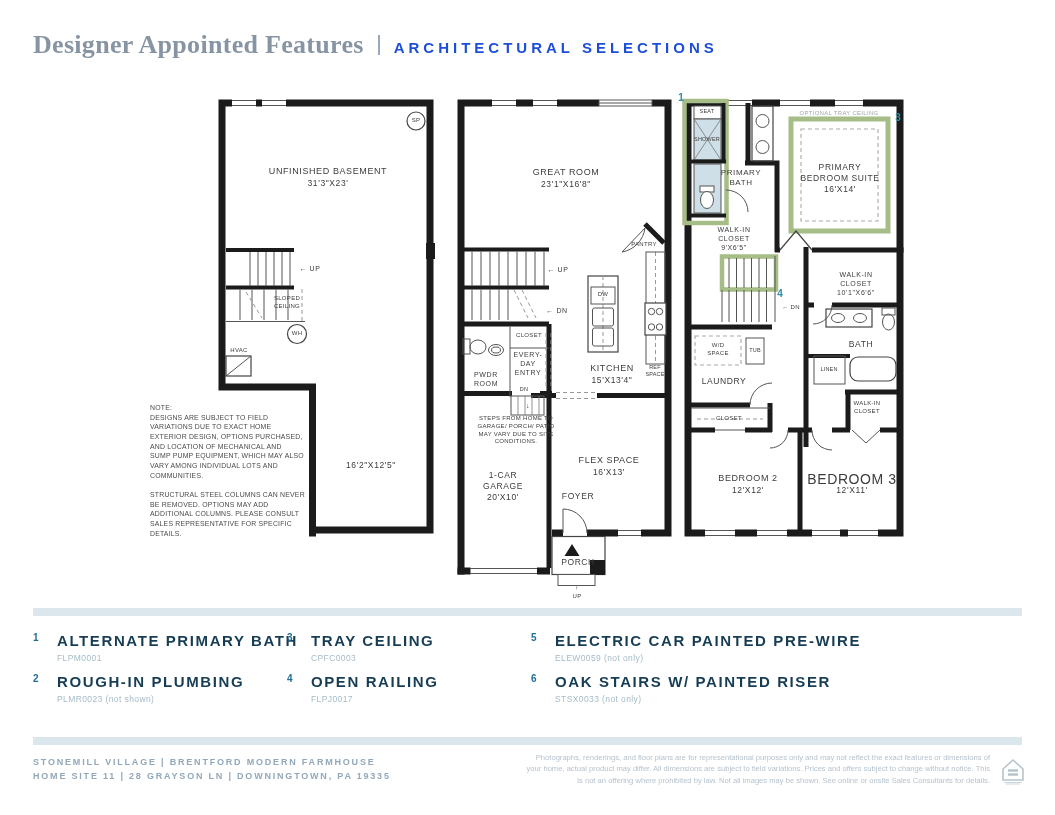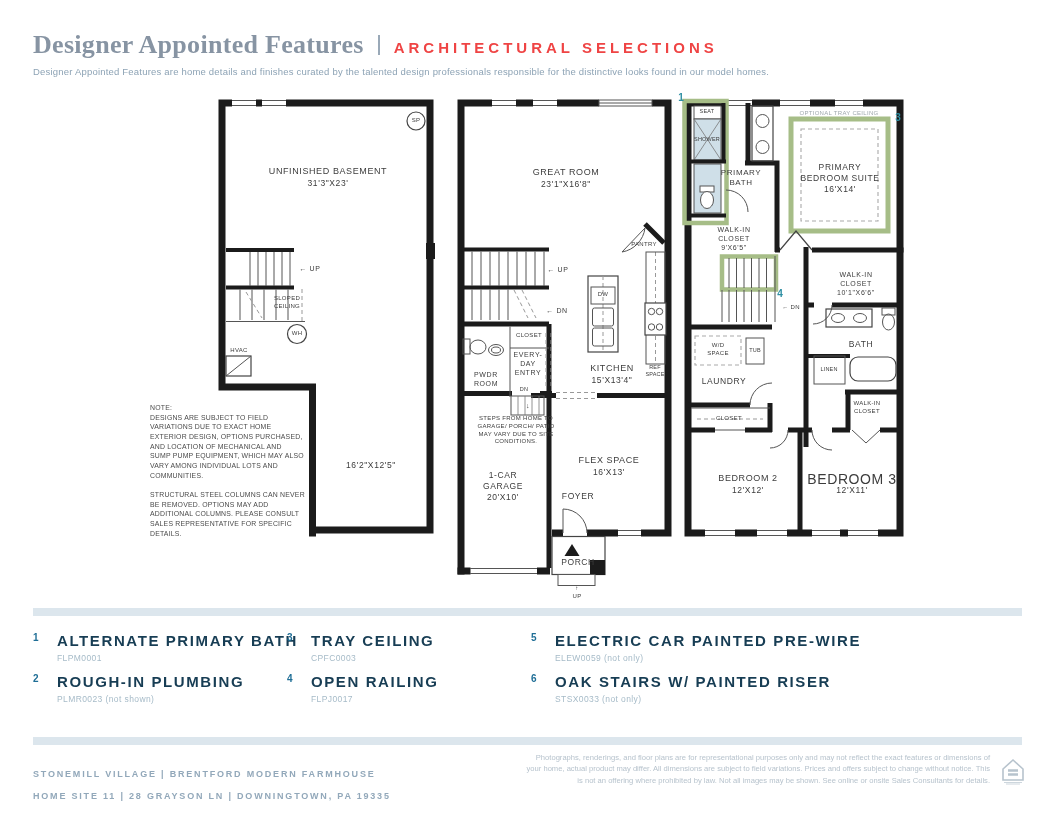--- a/index.html
+++ b/index.html
@@ -2,21 +2,21 @@
 <html><head>
 <meta charset="utf-8">
 <style>
   html,body{margin:0;padding:0;background:#fff;}
   .page{position:relative;width:1055px;height:815px;background:#ffffff;overflow:hidden;
         font-family:"Liberation Sans", sans-serif;}
   
   .hdr{position:absolute;left:33px;top:30px;display:flex;align-items:baseline;}
   .hdr-title{font-family:"Liberation Serif", serif;font-weight:bold;font-size:26px;color:#8794a3;letter-spacing:.3px;}
   .hdr-div{display:inline-block;width:2px;height:20px;background:#9aa9b8;margin:0 14px;align-self:center;}
-  .hdr-section{font-size:15px;font-weight:600;letter-spacing:4px;color:#ef4444;}
+  .hdr-section{font-size:15px;font-weight:600;letter-spacing:4px;color:#1d4ed8;}
   .hdr-desc{position:absolute;left:33px;top:66px;font-size:9.5px;color:#8da3b5;letter-spacing:.2px;}
   
   .plan-svg{position:absolute;left:0;top:0;width:1055px;height:815px;}
   .w7{stroke:#1b1b1b;stroke-width:7;fill:none}
   .w5{stroke:#1b1b1b;stroke-width:5;fill:none}
   .w4{stroke:#1b1b1b;stroke-width:4;fill:none}
   .t1{stroke:#555;stroke-width:1;fill:none}
   .t08{stroke:#777;stroke-width:.8;fill:none}
   .t12{stroke:#444;stroke-width:1.2;fill:none}
   .d1{stroke:#999;stroke-width:1;stroke-dasharray:4 3;fill:none}
@@ -40,36 +40,35 @@
   
   .bar{position:absolute;left:33px;right:33px;height:8px;background:#dce6ed;}
   
   .feature-item{position:absolute;display:flex;}
   .fnum{font-size:10px;font-weight:bold;color:#1f6e96;width:24px;}
   .fname{font-size:15px;font-weight:bold;letter-spacing:1.6px;color:#173d54;}
   .fcode{font-size:8.5px;color:#a6bbc8;letter-spacing:.4px;margin-top:4px;}
   
   .foot-left{position:absolute;left:33px;top:757px;font-size:9px;font-weight:bold;
              letter-spacing:1.8px;color:#92a8ba;}
-  .foot-left div{margin-bottom:4px;margin-top:12px;}
+  .foot-left div{margin-bottom:4px;}
   .foot-disc{position:absolute;left:525px;top:752px;width:465px;text-align:right;
              font-size:7.6px;line-height:1.5;color:#b7c3cd;}
   .eh-logo{position:absolute;left:1000px;top:757px;}
 </style>
 </head>
 <body>
 
 <div class="page">
 
   <div class="hdr">
     <span class="hdr-title">Designer Appointed Features</span>
     <span class="hdr-div"></span>
     <span class="hdr-section">ARCHITECTURAL SELECTIONS</span>
   </div>
-  <div class="hdr-desc">Designer Appointed Features are home details and finishes curated by the talented design professionals responsible for the distinctive looks found in our model homes.</div>
 
   <svg class="plan-svg" viewBox="0 0 1055 815">
 
     <g>
       <path class="w7" d="M222,99.5 V390 M218.5,103 H232 M256,103 H262 M286,103 H433.5 M430,99.5 V533 M218.5,387 H316 M312.5,383.5 V536.5 M309,530 H433.5"></path>
       <path class="t1" d="M232,100.5 H256 M232,105.5 H256 M262,100.5 H286 M262,105.5 H286"></path>
       <rect class="fdark" x="426" y="243" width="9" height="16"></rect>
       <path class="w4" d="M226,250 H294 M226,287.5 H294"></path>
       <path class="t1" d="M250,252 V286 M258,252 V286 M266,252 V286 M274,252 V286 M282,252 V286 M290,252 V286 M226,321.5 H305 M240,289.5 V320 M252,289.5 V320 M264,289.5 V320 M276,289.5 V320 M288,289.5 V320"></path>
       <path class="d1" d="M302,289 V321 M246,292 L262,318"></path>

